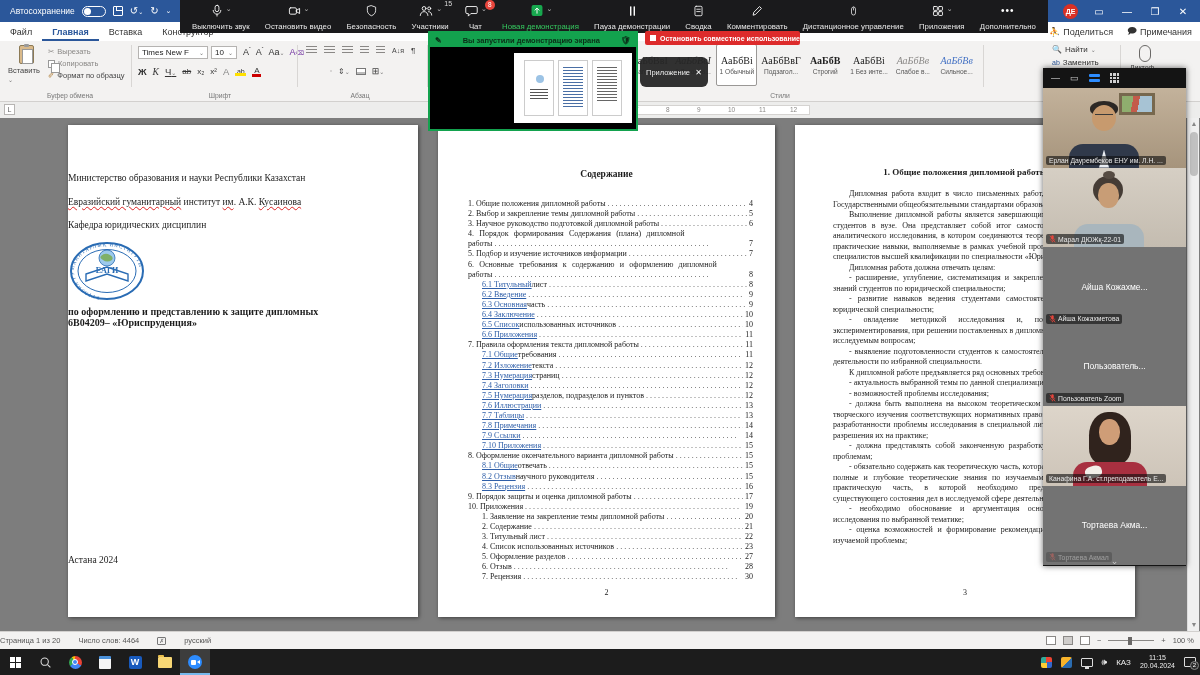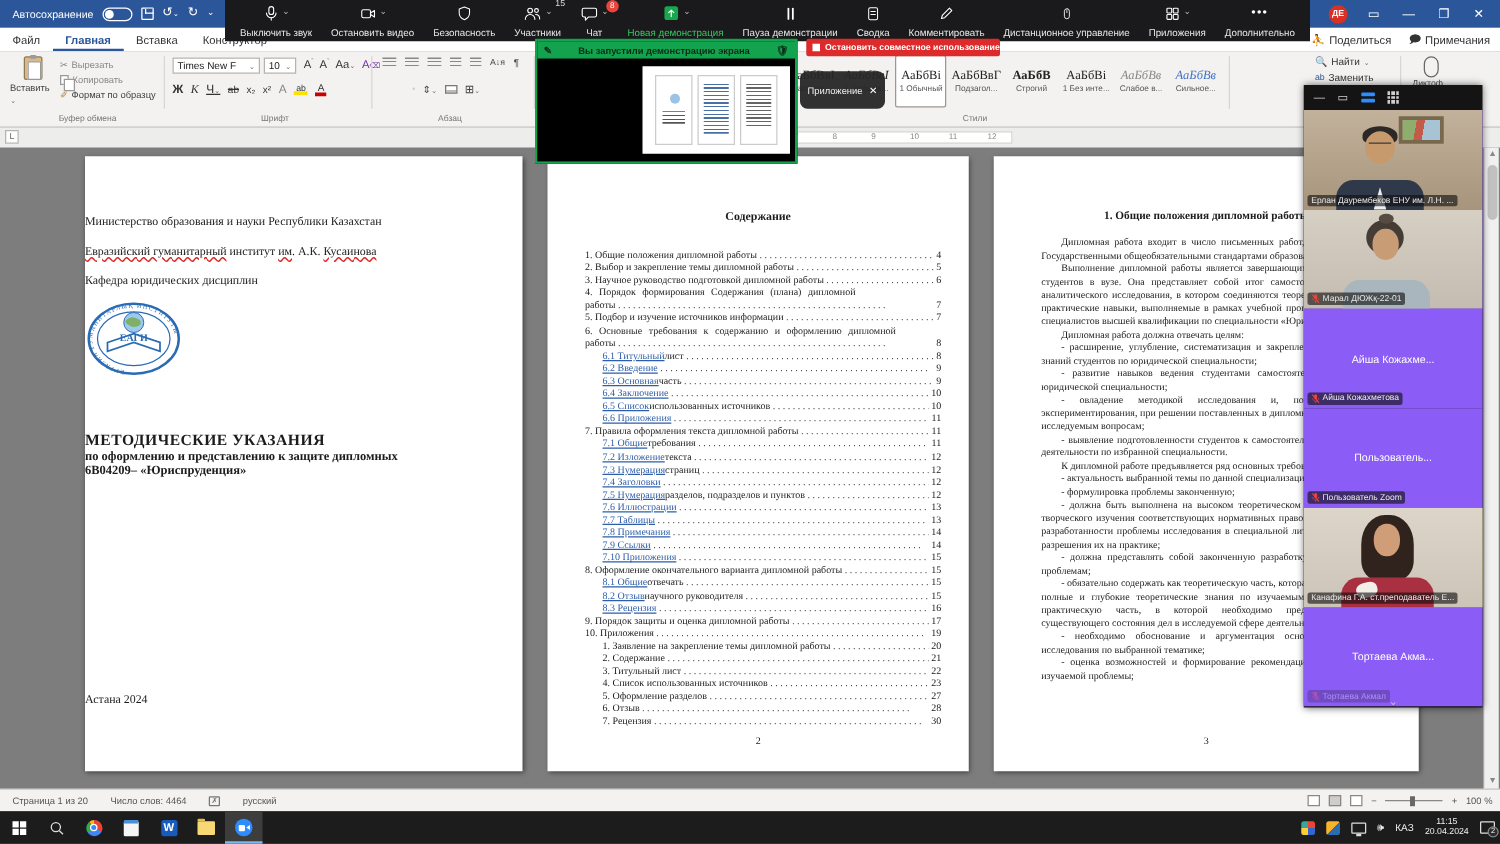--- a/index.html
+++ b/index.html
@@ -104,21 +104,21 @@
   .toc-lead::after{content:". . . . . . . . . . . . . . . . . . . . . . . . . . . . . . . . . . . . . . . . . . . . . . . . . . . . . . "}
   .pageno{position:absolute;bottom:20px;left:0;width:100%;text-align:center;font-size:8px}
   .p3{left:795px;top:7px;width:340px;height:492px}
   .p3 .ttl{margin-top:42px;text-align:center;font-size:9px;font-weight:bold}
   .body3{margin:12px 26px 0 38px;font-size:8px;line-height:10.5px;text-align:justify}
   .body3 p{text-indent:16px}
 
   
   .statusbar{position:absolute;left:0;top:631px;width:1200px;height:18px;background:#f3f2f1;border-top:1px solid #d2d0ce;
     z-index:6;display:flex;align-items:center;font-size:7.5px;color:#555}
-  .st-left{display:flex;gap:18px;padding-left:10px;align-items:center}
+  .st-left{display:flex;gap:18px;align-items:center}
   .bookic{width:9px;height:8px;border:1px solid #777;border-radius:1px;position:relative;font-size:6px;line-height:7px;text-align:center;color:#777}
   .st-right{position:absolute;right:6px;display:flex;align-items:center;gap:7px}
   .viewic{width:10px;height:9px;border:1px solid #8a8886;background:#fff}
   .viewic.sel{background:#cfcdcb}
   .sl-track{width:46px;height:1px;background:#8a8886;position:relative}
   .sl-thumb{position:absolute;left:20px;top:-3px;width:4px;height:8px;background:#6a6866}
 
   
   .taskbar{position:absolute;left:0;top:649px;width:1200px;height:26px;background:#1c1c1c;z-index:20;display:flex;align-items:center}
   .tk{width:30px;height:26px;display:flex;align-items:center;justify-content:center}
@@ -181,21 +181,21 @@
 
   
   .vpanel{position:absolute;left:1043px;top:68px;width:143px;height:498px;background:#141414;z-index:50;box-shadow:0 0 6px rgba(0,0,0,.6)}
   .vp-controls{height:20px;display:flex;align-items:center;gap:10px;padding:0 8px}
   .vpc{color:#cfcfcf;font-size:9px;line-height:9px}
   .gridic{width:10px;height:10px;display:grid;grid-template-columns:repeat(3,2.6px);grid-template-rows:repeat(3,2.6px);gap:1px}
   .gridic i{background:#cfcfcf}
   .stackic{width:11px;height:10px;display:flex;flex-direction:column;gap:2px;justify-content:center}
   .stackic i{height:3px;background:#2d8cff;border-radius:1px}
   .tiles{display:flex;flex-direction:column}
-  .tile{position:relative;width:143px;height:79.5px;background:#8b5cf6;overflow:hidden}
+  .tile{position:relative;width:143px;height:79.5px;background:#737373;overflow:hidden}
   .tile.active{box-shadow:inset 0 0 0 2px #b9c42f}
   .tile .center-name{position:absolute;inset:0;display:flex;align-items:center;justify-content:center;
     color:#fff;font-size:8.5px;white-space:nowrap}
   .tile .nlabel{position:absolute;left:3px;bottom:3px;max-width:135px;background:rgba(15,15,15,.62);border-radius:2px;
     padding:1px 3px;color:#e8e8e8;font-size:6.8px;white-space:nowrap;overflow:hidden;text-overflow:ellipsis;display:flex;align-items:center;gap:2px}
   .tile.faded .nlabel{opacity:.35}
   .micred{flex:0 0 auto}
   .art{position:absolute;inset:0}
   .scene-man-office .art{background:linear-gradient(#c3b29b,#a6947c)}
   .scene-man-office .pic{position:absolute;left:76px;top:5px;width:36px;height:22px;border:3px solid #77684e;
@@ -426,21 +426,20 @@
       <ellipse cx="39" cy="31" rx="29" ry="21.5" fill="#fff" stroke="#2a6cb4" stroke-width="1"></ellipse>
       <defs>
           <path id="ringp" d="M 39,57 a 33,25.5 0 1 1 0.1,0"></path>
         </defs>
       <text font-size="5" fill="#2a6cb4" letter-spacing="1"><textPath href="#ringp" startOffset="4%"><tspan>ЕУРАЗИЯ ГУМАНИТАРЛЫҚ ИНСТИТУТЫ</tspan></textPath></text>
       <circle cx="39" cy="18" r="8" fill="#9cc9ec" stroke="#2a6cb4" stroke-width="0.8"></circle>
       <path d="M33,16 q4,-4 9,-1 q4,2 2,5 q-5,3 -9,0 q-4,-2 -2,-4z" fill="#7fb069"></path>
       <path d="M18,34 L39,27 L60,34 L60,41 L39,34 L18,41 Z" fill="#fff" stroke="#2a6cb4" stroke-width="1.4"></path>
       <text x="39" y="33" text-anchor="middle" font-size="8" font-weight="bold" fill="#2a6cb4">ЕАГИ</text>
     </svg>
-    <div class="ttl">МЕТОДИЧЕСКИЕ УКАЗАНИЯ</div>
     <div class="sub">по оформлению и представлению к защите дипломных</div>
     <div class="sub">6В04209– «Юриспруденция»</div>
     <div class="foot">Астана 2024</div>
   </div>
 
   <div class="page p2">
     <div class="ttl">Содержание</div>
     <div class="toc">
 
     <div class="toc-line">
@@ -679,21 +678,21 @@
 
     <p>Дипломная работа входит в число письменных работ, предусмотренных Государственными общеобязательными стандартами образования.</p>
         <p>Выполнение дипломной работы является завершающим этапом обучения студентов в вузе. Она представляет собой итог самостоятельного научно-аналитического исследования, в котором соединяются теоретические знания и практические навыки, выполняемые в рамках учебной программы подготовки специалистов высшей квалификации по специальности «Юриспруденция».</p>
         <p>Дипломная работа должна отвечать целям:</p>
         <p>- расширение, углубление, систематизация и закрепление теоретических знаний студентов по юридической специальности;</p>
         <p>- развитие навыков ведения студентами самостоятельной работы по юридической специальности;</p>
         <p>- овладение методикой исследования и, по необходимости, экспериментирования, при решении поставленных в дипломной работе задач по исследуемым вопросам;</p>
         <p>- выявление подготовленности студентов к самостоятельной практической деятельности по избранной специальности.</p>
         <p>К дипломной работе предъявляется ряд основных требований:</p>
         <p>- актуальность выбранной темы по данной специализации;</p>
-        <p>- формулировка проблемы законченную;</p>
+        <p>- возможностей проблемы исследования;</p>
         <p>- должна быть выполнена на высоком теоретическом уровне, на основе творческого изучения соответствующих нормативных правовых актов, степени разработанности проблемы исследования в специальной литературе и методов разрешения их на практике;</p>
         <p>- должна представлять собой законченную разработку по исследуемым проблемам;</p>
         <p>- обязательно содержать как теоретическую часть, которая должна отражать полные и глубокие теоретические знания по изучаемым вопросам, так и практическую часть, в которой необходимо предоставить анализ существующего состояния дел в исследуемой сфере деятельности;</p>
         <p>- необходимо обоснование и аргументация основных результатов исследования по выбранной тематике;</p>
         <p>- оценка возможностей и формирование рекомендаций по разрешению изучаемой проблемы;</p>
       </div>
     <div class="pageno">3</div>
   </div>
 </div>
 

